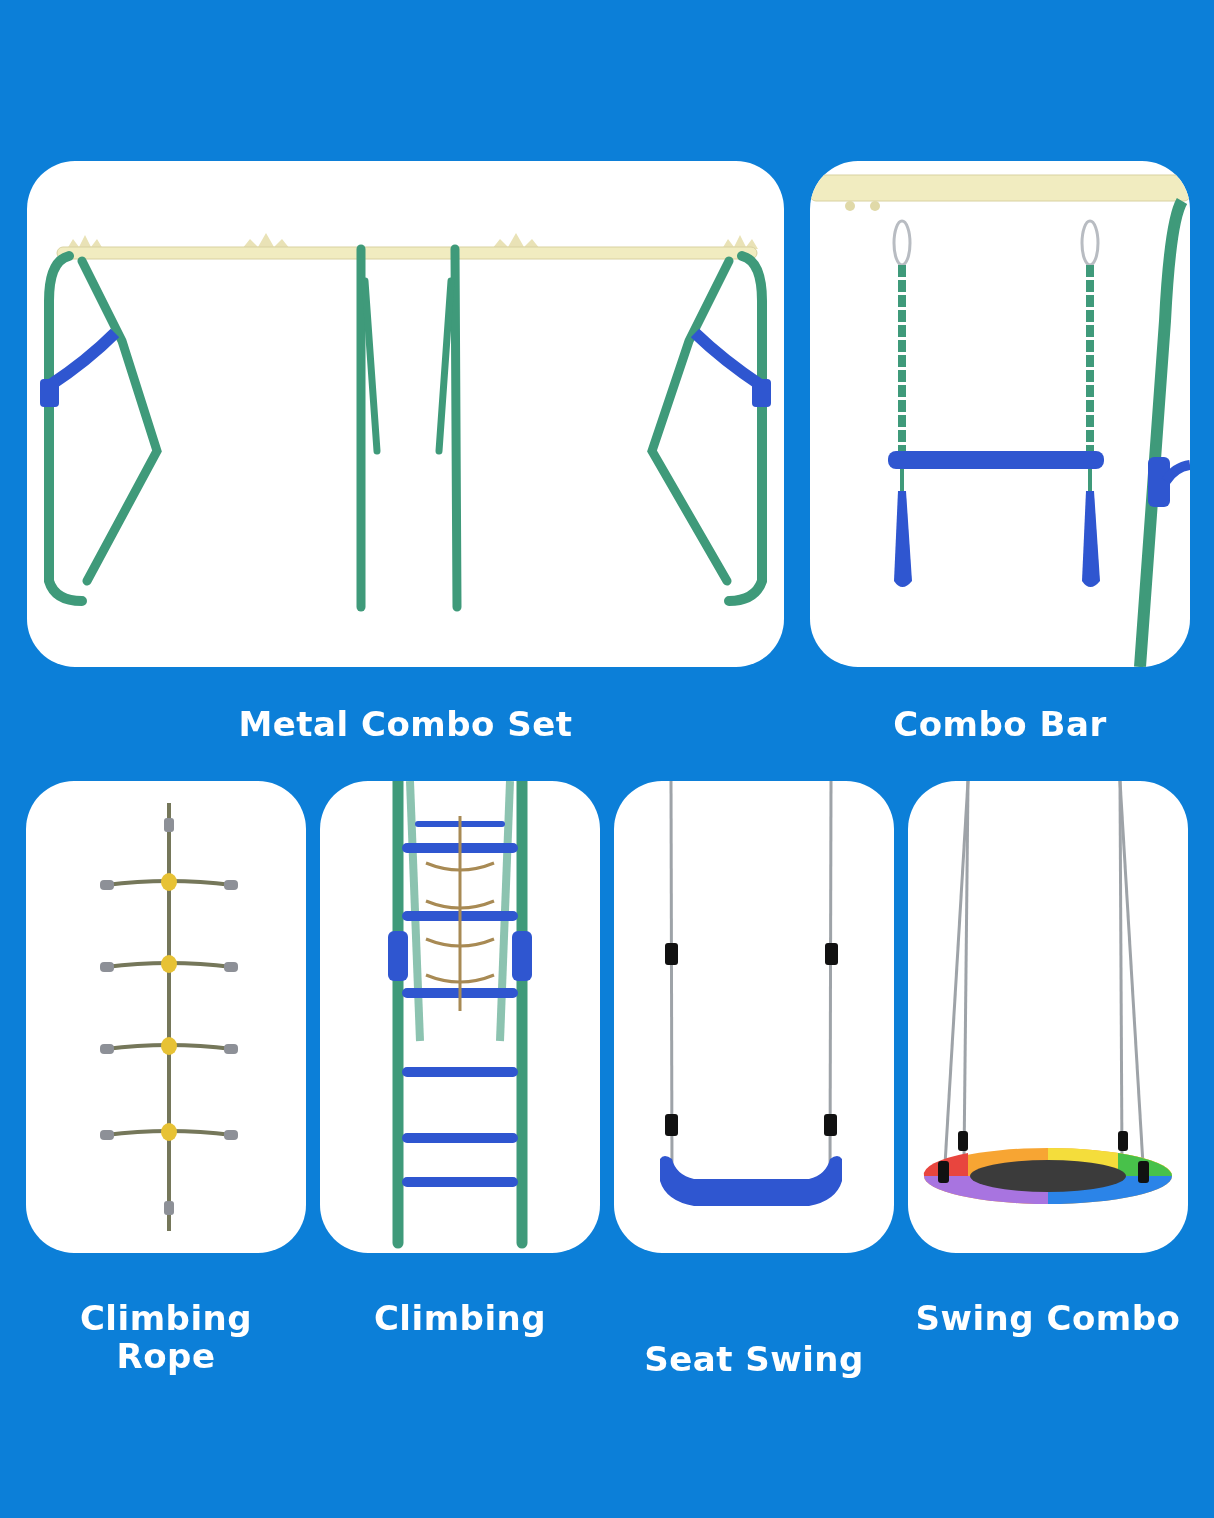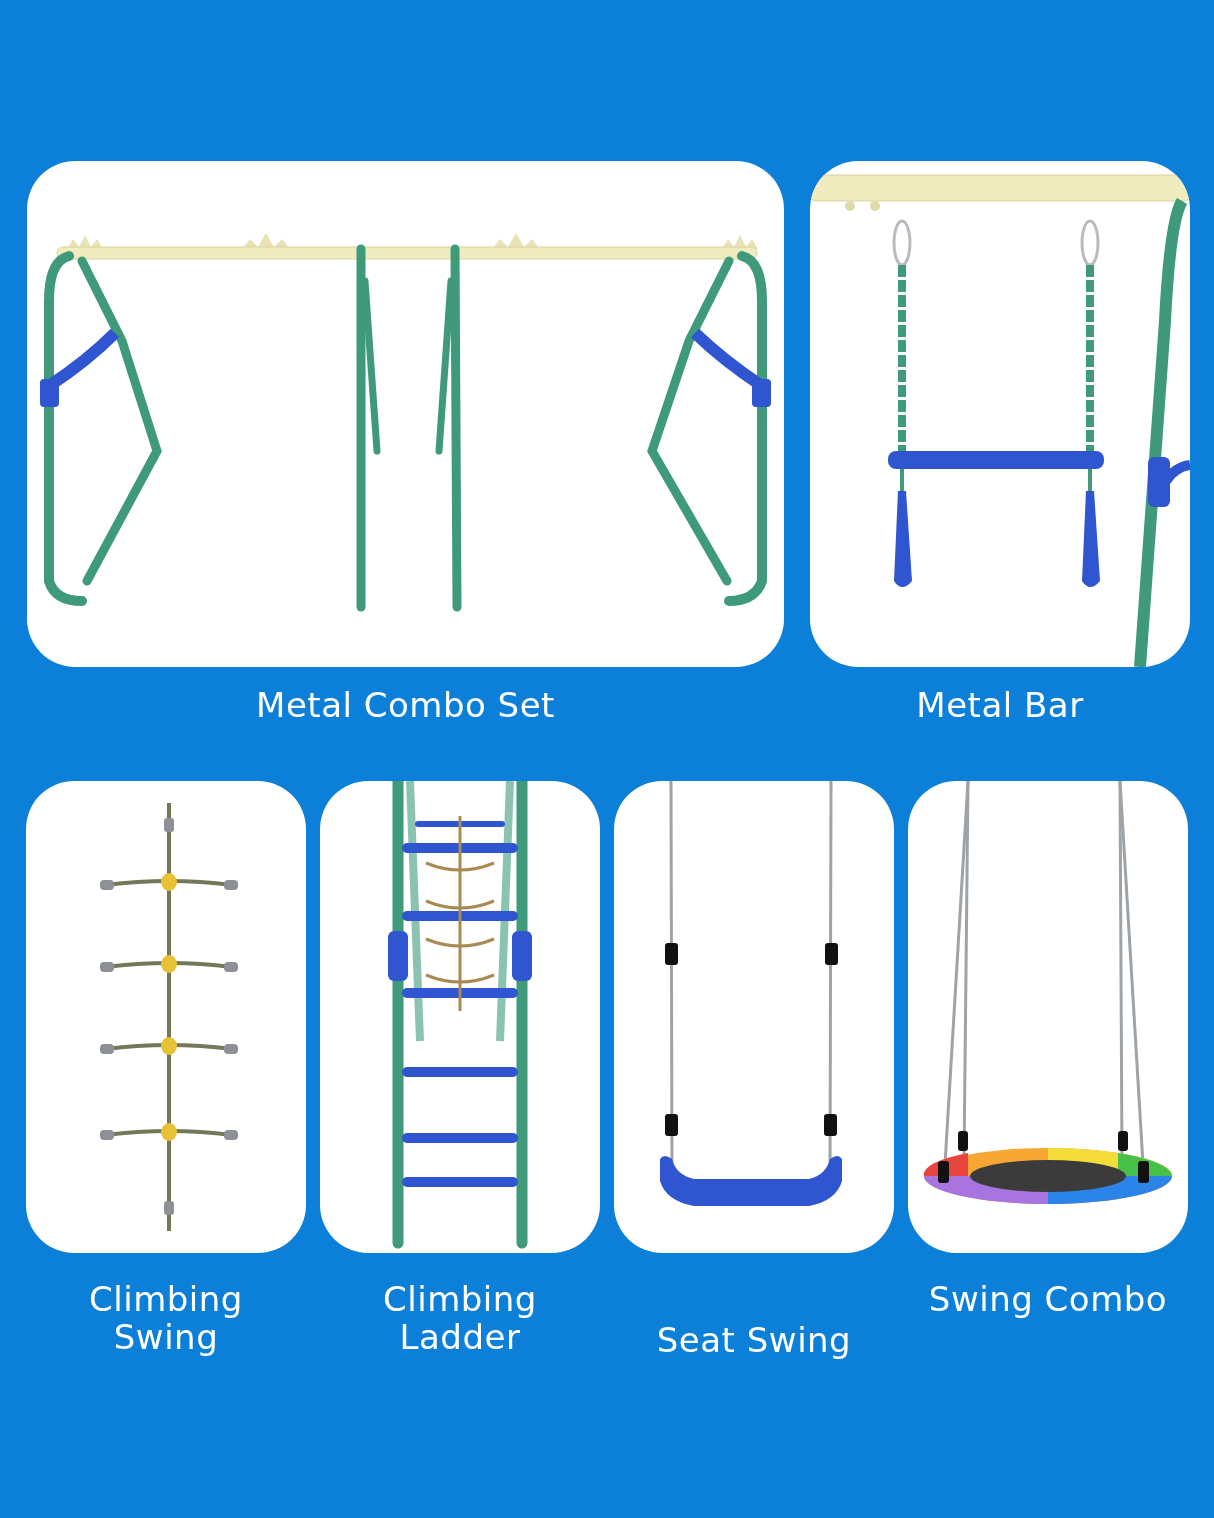--- a/index.html
+++ b/index.html
@@ -6,22 +6,22 @@
   body {
     width:1214px; height:1518px; background:#0c7fd8;
     position:relative; overflow:hidden;
     font-family:"DejaVu Sans", "Liberation Sans", sans-serif;
   }
   .card {
     position:absolute; background:#ffffff; border-radius:48px; overflow:hidden;
   }
   .card svg { position:absolute; left:0; top:0; width:100%; height:100%; }
   .label {
-    position:absolute; color:#ffffff; font-weight:normal; font-size:34px;
-    text-align:center; line-height:38px; letter-spacing:0.5px;
+    position:absolute; color:#ffffff; font-weight:bold; font-size:34px;
+    text-align:center; line-height:38px; letter-spacing:0.5px;margin-top:19px;
   }
 </style>
 </head>
 <body>
 
 <div class="card" style="left:27px; top:161px; width:757px; height:506px;">
   <svg viewBox="0 0 757 506">
 
     <path d="M40 88 l6 -10 l6 8 l6 -12 l6 12 l6 -8 l6 10 z" fill="#e9e2b6"></path>
     <path d="M215 88 l8 -10 l8 8 l8 -14 l8 14 l8 -8 l8 10 z" fill="#e9e2b6"></path>
@@ -65,21 +65,21 @@
     <line x1="280" y1="308" x2="280" y2="330" stroke="#3f9a7a" stroke-width="4"></line>
 
     <path d="M88 330 L96 330 L102 420 Q92 432 84 420 Z" fill="#2f56d0"></path>
     <path d="M276 330 L284 330 L290 420 Q280 432 272 420 Z" fill="#2f56d0"></path>
 
     <path d="M372 40 Q360 60 355 160 L330 506" fill="none" stroke="#3f9a7a" stroke-width="12"></path>
     <rect x="338" y="296" width="22" height="50" rx="6" fill="#2f56d0"></rect>
     <path d="M356 320 Q365 306 380 304" stroke="#2f56d0" stroke-width="10" fill="none"></path>
   </svg>
 </div>
-<div class="label" style="left:810px; top:686px; width:380px;">Metal Bar</div>
+<div class="label" style="left:810px; top:686px; width:380px;">Combo Bar</div>
 
 <div class="card" style="left:26px; top:781px; width:280px; height:472px;">
   <svg viewBox="0 0 280 472">
     <line x1="143" y1="22" x2="143" y2="450" stroke="#75775a" stroke-width="4"></line>
     <rect x="138" y="37" width="10" height="14" rx="3" fill="#8d9097"></rect>
     <rect x="138" y="420" width="10" height="14" rx="3" fill="#8d9097"></rect>
     <g>
       <path d="M80 104 Q143 96 206 104" stroke="#75775a" stroke-width="4" fill="none"></path>
       <rect x="74" y="99" width="14" height="10" rx="4" fill="#8d9097"></rect>
       <rect x="198" y="99" width="14" height="10" rx="4" fill="#8d9097"></rect>
@@ -100,21 +100,21 @@
     <g transform="translate(0,250)">
       <path d="M80 104 Q143 96 206 104" stroke="#75775a" stroke-width="4" fill="none"></path>
       <rect x="74" y="99" width="14" height="10" rx="4" fill="#8d9097"></rect>
       <rect x="198" y="99" width="14" height="10" rx="4" fill="#8d9097"></rect>
       <ellipse cx="143" cy="101" rx="8" ry="9" fill="#e7c235"></ellipse>
     </g>
   </svg>
 </div>
 <div class="label" style="left:26px; top:1280px; width:280px;">
   <div>Climbing</div>
-  <div>Swing</div>
+  <div>Rope</div>
 </div>
 
 <div class="card" style="left:320px; top:781px; width:280px; height:472px;">
   <svg viewBox="0 0 280 472">
     <path d="M78 0 L78 462" stroke="#3f9a7a" stroke-width="11" stroke-linecap="round"></path>
     <path d="M202 0 L202 462" stroke="#3f9a7a" stroke-width="11" stroke-linecap="round"></path>
     <path d="M90 0 L100 260" stroke="#8cc3b0" stroke-width="8"></path>
     <path d="M190 0 L180 260" stroke="#8cc3b0" stroke-width="8"></path>
     <rect x="95" y="40" width="90" height="6" rx="3" fill="#2f56d0"></rect>
     <rect x="82" y="62" width="116" height="10" rx="5" fill="#2f56d0"></rect>
@@ -127,21 +127,20 @@
     <path d="M106 82 Q140 96 174 82" stroke="#a88a54" stroke-width="3" fill="none"></path>
     <path d="M106 120 Q140 134 174 120" stroke="#a88a54" stroke-width="3" fill="none"></path>
     <path d="M106 158 Q140 172 174 158" stroke="#a88a54" stroke-width="3" fill="none"></path>
     <path d="M106 194 Q140 208 174 194" stroke="#a88a54" stroke-width="3" fill="none"></path>
     <rect x="68" y="150" width="20" height="50" rx="6" fill="#2f56d0"></rect>
     <rect x="192" y="150" width="20" height="50" rx="6" fill="#2f56d0"></rect>
   </svg>
 </div>
 <div class="label" style="left:320px; top:1280px; width:280px;">
   <div>Climbing</div>
-  <div>Ladder</div>
 </div>
 
 <div class="card" style="left:614px; top:781px; width:280px; height:472px;">
   <svg viewBox="0 0 280 472">
     <line x1="57" y1="0" x2="58" y2="395" stroke="#9ea3a8" stroke-width="3"></line>
     <line x1="217" y1="0" x2="216" y2="395" stroke="#9ea3a8" stroke-width="3"></line>
     <rect x="51" y="162" width="13" height="22" rx="3" fill="#111"></rect>
     <rect x="211" y="162" width="13" height="22" rx="3" fill="#111"></rect>
     <rect x="51" y="333" width="13" height="22" rx="3" fill="#111"></rect>
     <rect x="210" y="333" width="13" height="22" rx="3" fill="#111"></rect>

